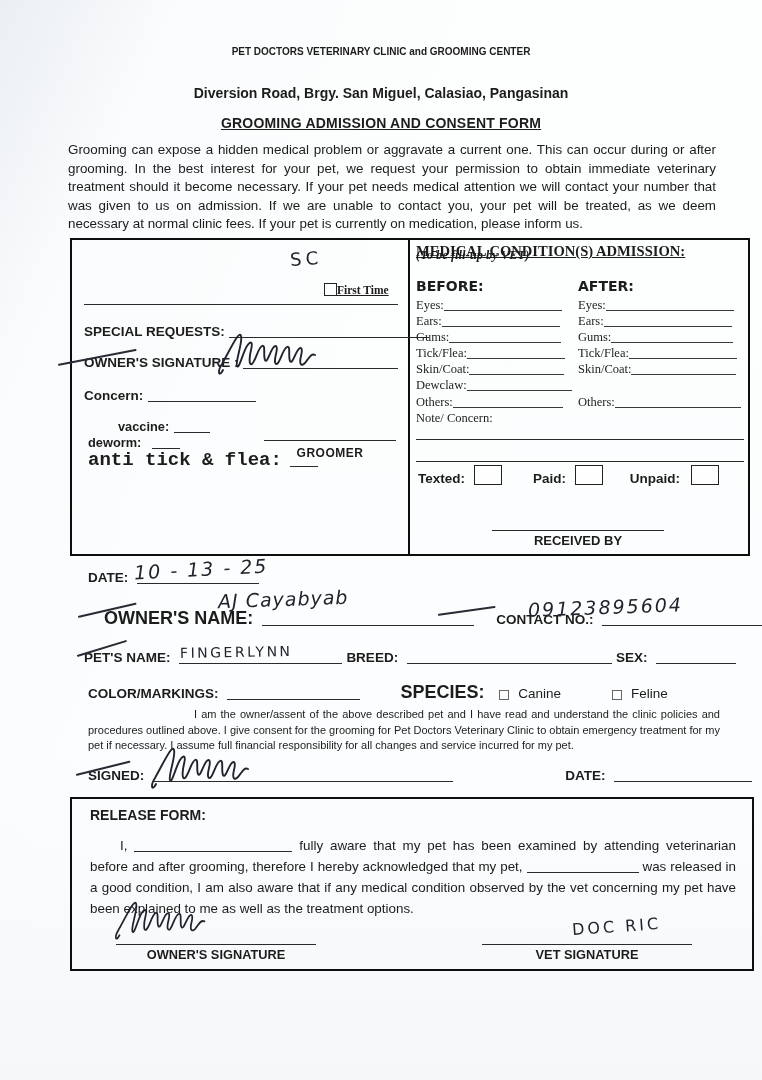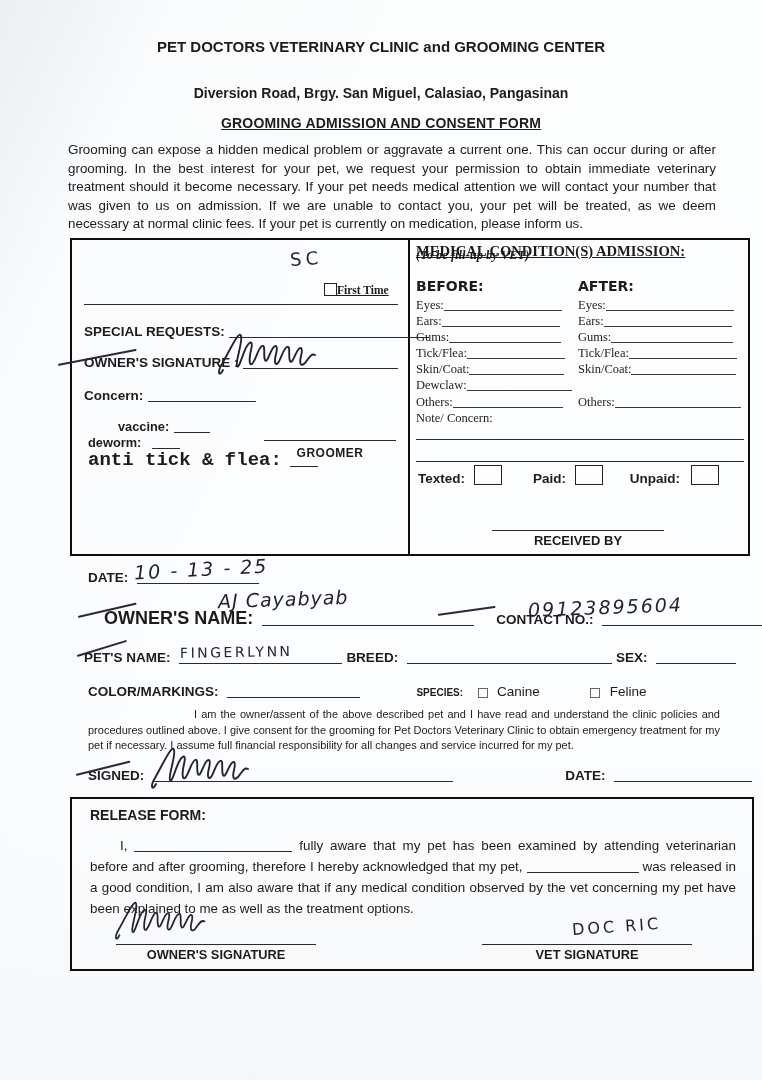--- a/index.html
+++ b/index.html
@@ -37,21 +37,21 @@
   .row{white-space:nowrap;}
   .medrow{font-family:"Liberation Serif",serif;font-size:12.5px;white-space:nowrap;}
   .medrow .blank{border-bottom-color:#3a3a3a;}
   svg.sig path{fill:none;stroke:#23232e;stroke-width:1.9;stroke-linecap:round;}
 </style>
 </head>
 <body>
 
 <div class="paper"></div>
 
-<div class="abs ctr b" style="top:38px;font-size:15px;">PET DOCTORS VETERINARY CLINIC and GROOMING CENTER</div>
+<div class="abs ctr b" style="top:46px;font-size:10px;">PET DOCTORS VETERINARY CLINIC and GROOMING CENTER</div>
 <div class="abs ctr b" style="top:85px;font-size:14px;">Diversion Road, Brgy. San Miguel, Calasiao, Pangasinan</div>
 <div class="abs ctr b u" style="top:115px;font-size:14px;letter-spacing:.2px;">GROOMING ADMISSION AND CONSENT FORM</div>
 
 <div class="abs" style="top:141px;left:68px;width:648px;font-size:13.4px;line-height:18.6px;text-align:justify;">Grooming can expose a hidden medical problem or aggravate a current one. This can occur during or after grooming. In the best interest for your pet, we request your permission to obtain immediate veterinary treatment should it become necessary. If your pet needs medical attention we will contact your number that was given to us on admission. If we are unable to contact you, your pet will be treated, as we deem necessary at normal clinic fees. If your pet is currently on medication, please inform us.</div>
 
 <div class="abs box" style="top:238px;left:70px;width:676px;height:314px;">
   <div class="abs" style="left:336px;top:0;bottom:0;width:2px;background:#0e0e0e;"></div>
 
   <div class="abs hw-print" style="top:8px;left:218px;font-size:18px;transform:rotate(-4deg);letter-spacing:4px;">SC</div>
   <div class="abs row" style="top:40px;left:252px;">
@@ -155,21 +155,21 @@
   <span class="blank" style="width:205px;margin-left:4px;"></span>
   <span class="b" style="font-size:13.5px;">SEX:</span>
   <span class="blank" style="width:80px;margin-left:4px;"></span>
 </div>
 <div class="abs hw-print" style="top:644px;left:180px;font-size:14px;transform:rotate(-1deg);letter-spacing:2.5px;">FINGERLYNN</div>
 <div class="stroke" style="top:655px;left:77px;width:52px;transform:rotate(-17deg);"></div>
 
 <div class="abs row" style="top:682px;left:88px;">
   <span class="b" style="font-size:13.5px;">COLOR/MARKINGS:</span>
   <span class="blank" style="width:133px;margin-left:4px;"></span>
-  <span class="b" style="font-size:10px;margin-left:52px;">SPECIES:</span>
+  <span class="b" style="font-size:18px;margin-left:36px;">SPECIES:</span>
   <span class="cb" style="width:8px;height:8px;margin-left:10px;border-color:#666;"></span>
   <span style="font-size:13.5px;margin-left:5px;">Canine</span>
   <span class="cb" style="width:8px;height:8px;margin-left:46px;border-color:#666;"></span>
   <span style="font-size:13.5px;margin-left:5px;">Feline</span>
 </div>
 
 <div class="abs" style="top:707px;left:88px;width:632px;font-size:11px;line-height:15.5px;text-align:justify;text-indent:106px;">I am the owner/assent of the above described pet and I have read and understand the clinic policies and procedures outlined above. I give consent for the grooming for Pet Doctors Veterinary Clinic to obtain emergency treatment for my pet if necessary. I assume full financial responsibility for all changes and service incurred for my pet.</div>
 
 <div class="abs row" style="top:766px;left:88px;">
   <span class="b" style="font-size:13.5px;">SIGNED:</span>

